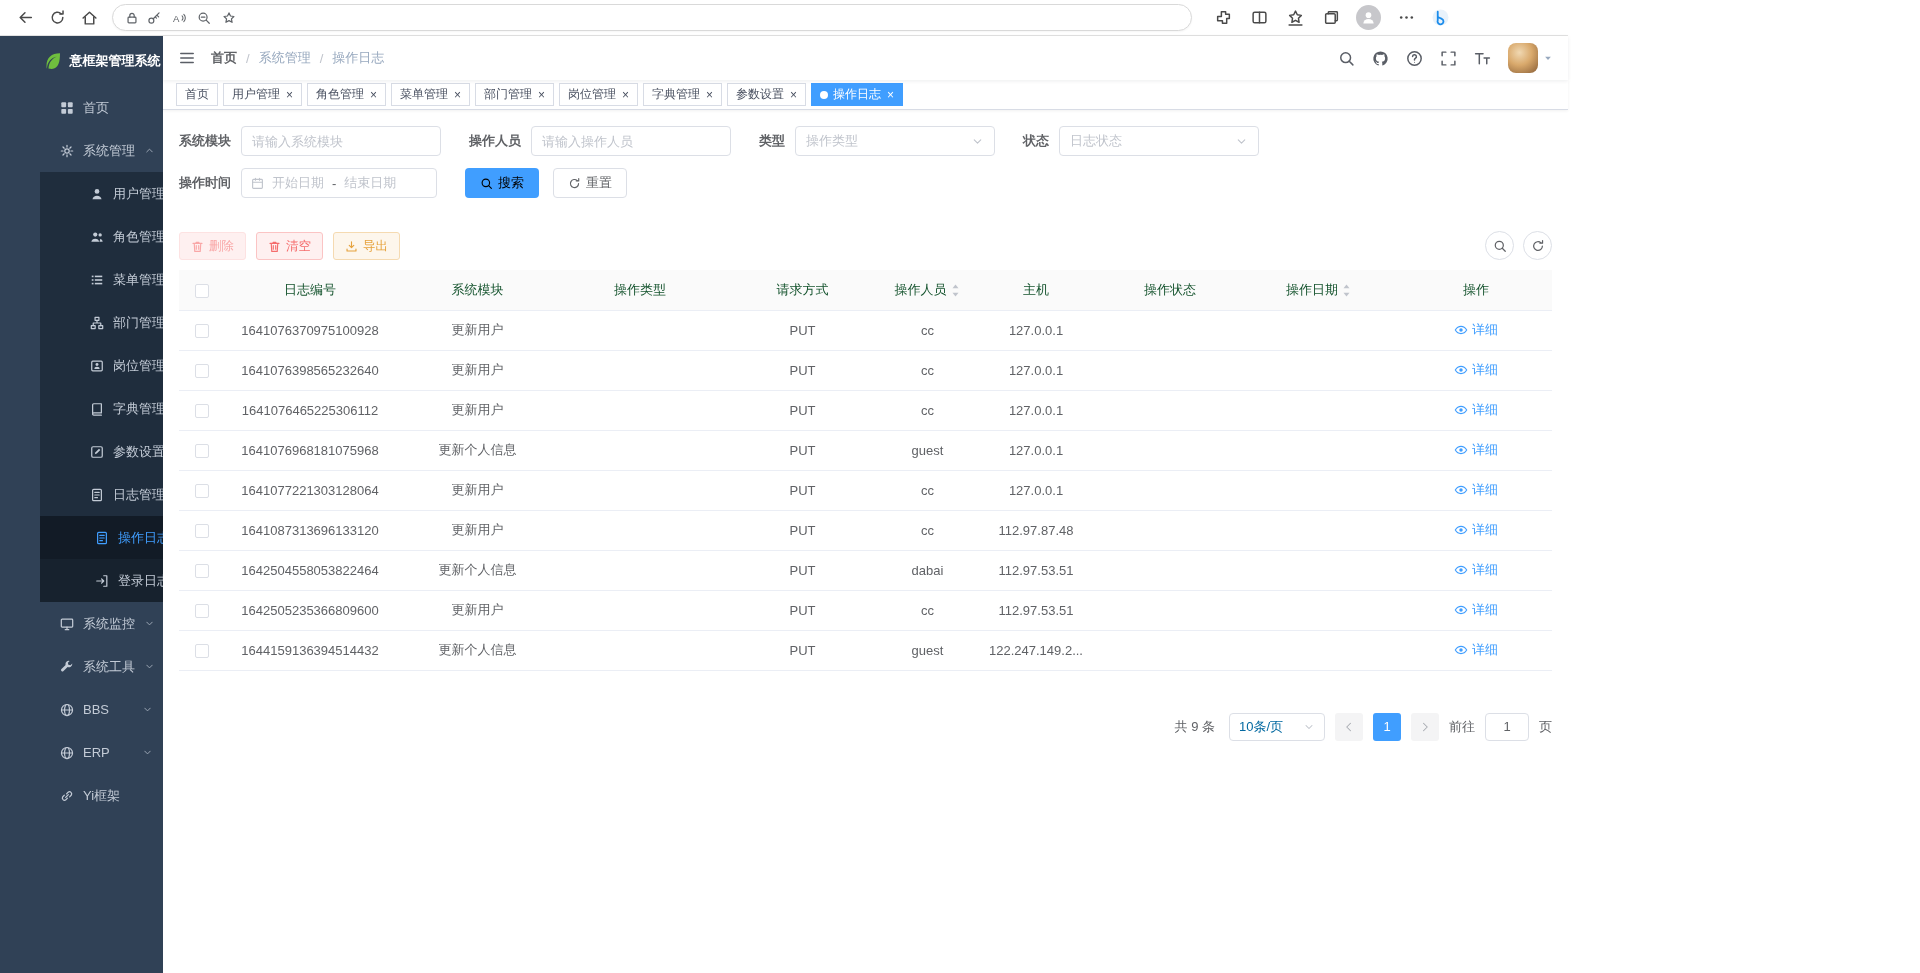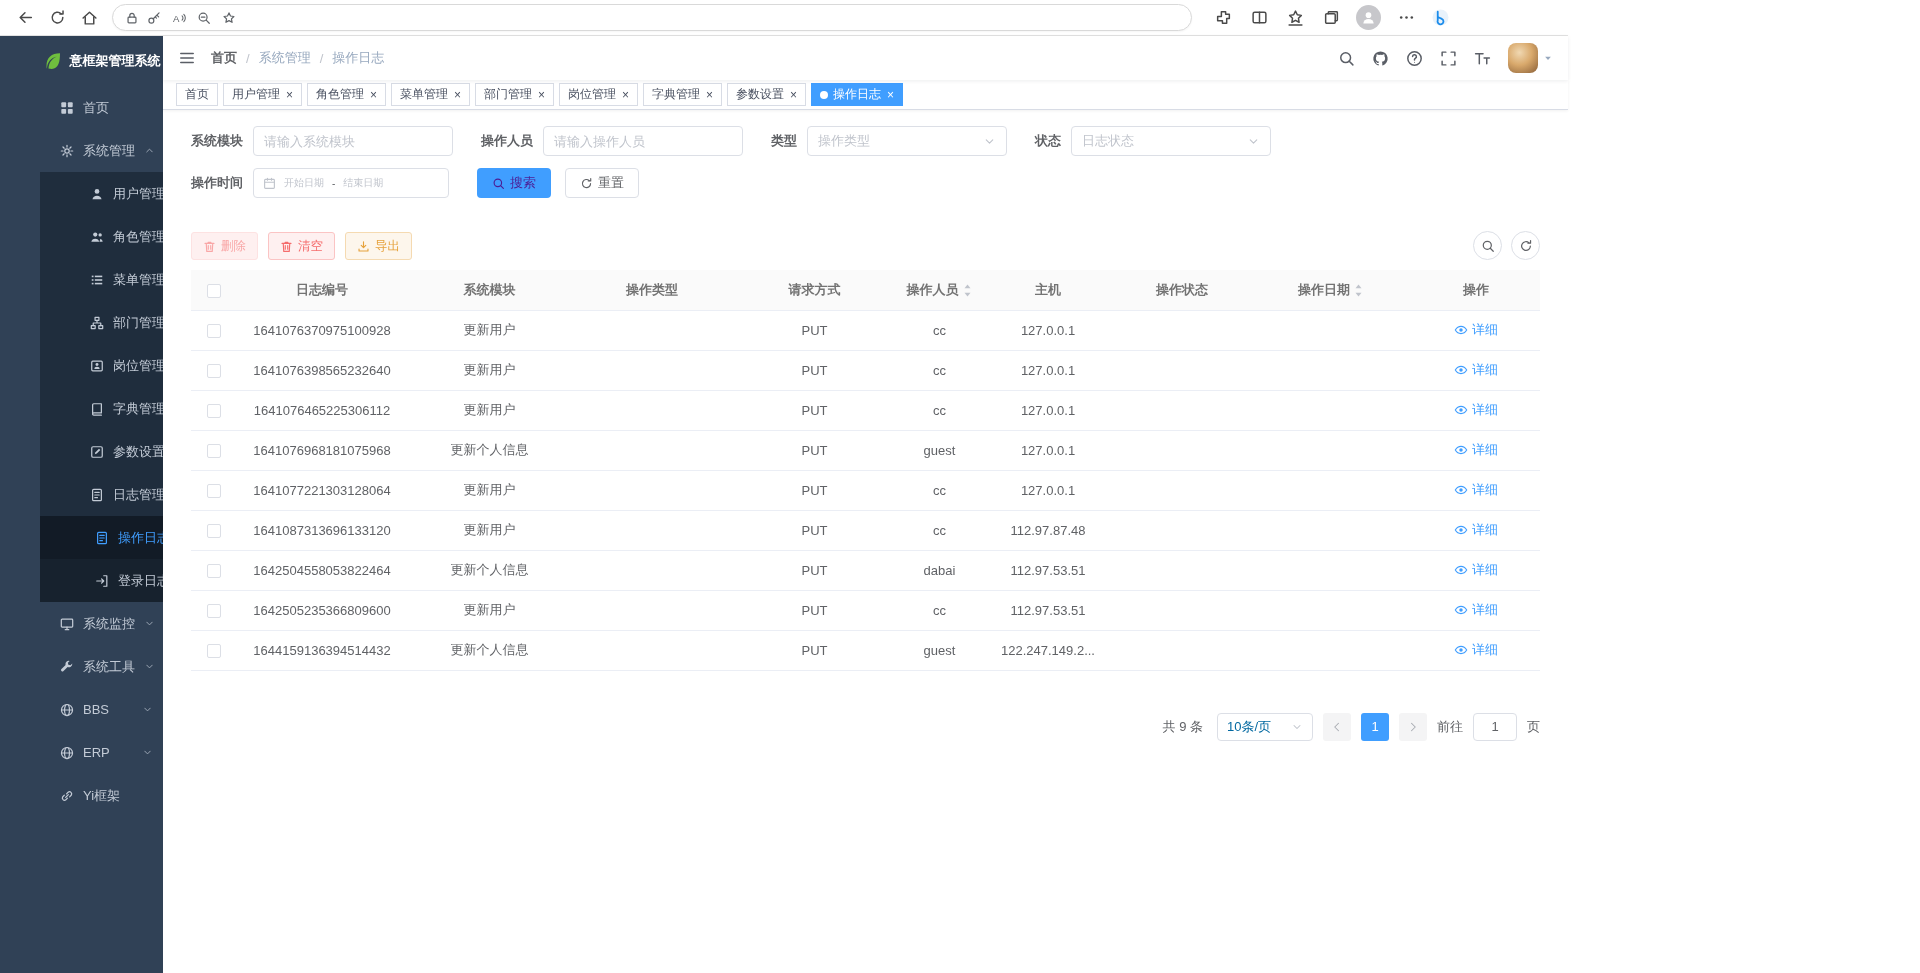--- a/index.html
+++ b/index.html
@@ -66,52 +66,52 @@
   .tags{height:30px;min-height:30px;display:flex;align-items:center;padding:0 13px;gap:5px;
     border-bottom:1px solid #d8dce5;box-shadow:0 1px 3px rgba(0,0,0,.06);background:#fff;position:relative;z-index:1;}
   .tag{display:inline-flex;align-items:center;height:23px;padding:0 8px;border:1px solid #d8dce5;
     background:#fff;color:#495060;font-size:12px;cursor:pointer;gap:5px;white-space:nowrap;}
   .tag .dot{display:none;}
   .tag.active{background:#409eff;border-color:#409eff;color:#fff;}
   .tag.active .dot{display:inline-block;width:8px;height:8px;border-radius:50%;background:#fff;}
   .tag .close{font-size:12px;line-height:1;margin-left:1px;}
 
   
-  .content{flex:1;padding:16px 28px 0;overflow:hidden;}
+  .content{flex:1;padding:16px 16px 0;overflow:hidden;}
   .f-row{display:flex;align-items:center;margin-bottom:12px;}
   .f-item{display:flex;align-items:center;margin-right:28px;}
   .f-label{color:#606266;font-weight:700;margin-right:10px;font-size:13px;white-space:nowrap;}
   .f-input{width:200px;height:30px;border:1px solid #dcdfe6;border-radius:4px;padding:0 10px;
     font-size:13px;color:#606266;outline:none;font-family:inherit;}
   .f-input::placeholder{color:#c0c4cc;}
   .f-select{width:200px;height:30px;border:1px solid #dcdfe6;border-radius:4px;display:flex;
     align-items:center;justify-content:space-between;padding:0 10px;color:#c0c4cc;font-size:13px;cursor:pointer;background:#fff;}
   .f-select .ic{color:#c0c4cc;}
   .f-select .ic svg,.daterange .ic svg{width:13px;height:13px;}
   .daterange{width:196px;height:30px;border:1px solid #dcdfe6;border-radius:4px;display:flex;
-    align-items:center;padding:0 9px;gap:8px;color:#c0c4cc;font-size:10px;cursor:pointer;background:#fff;}
+    align-items:center;padding:0 9px;gap:8px;color:#c0c4cc;font-size:13px;cursor:pointer;background:#fff;}
   .daterange .sep{color:#606266;}
   .btn{display:inline-flex;align-items:center;gap:5px;border-radius:4px;font-size:13px;cursor:pointer;
     border:1px solid transparent;font-family:inherit;background:#fff;}
   .btn .ic svg{width:13px;height:13px;}
-  .btn-primary{background:#409eff;color:#4c1d95;height:30px;padding:0 14px;}
+  .btn-primary{background:#409eff;color:#000000;height:30px;padding:0 14px;}
   .btn-reset{border-color:#dcdfe6;color:#606266;height:30px;padding:0 14px;}
   .f-row .btn{margin-right:14px;}
   .toolbar{display:flex;align-items:flex-end;gap:10px;margin:2px 0 10px;}
   .btn-sm{height:28px;padding:0 11px;font-size:12.5px;border-radius:3px;}
   .btn-danger-disabled{background:#fef0f0;border-color:#fde2e2;color:#f9a7a7;cursor:not-allowed;}
   .btn-danger{background:#fef0f0;border-color:#fbc4c4;color:#f56c6c;margin-top:22px;}
   .btn-warning{background:#fdf6ec;border-color:#f5dab1;color:#e6a23c;}
   .toolbar-right{margin-left:auto;display:flex;gap:9px;}
   .circle-btn{width:29px;height:29px;border-radius:50%;border:1px solid #dcdfe6;background:#fff;
     display:inline-flex;align-items:center;justify-content:center;color:#606266;cursor:pointer;}
   .circle-btn .ic svg{width:14px;height:14px;}
 
   table{width:100%;border-collapse:collapse;font-size:13px;color:#606266;table-layout:fixed;}
-  thead th{height:40px;font-weight:700;color:#737373;background:#fafafa;border-bottom:1px solid #ebeef5;
+  thead th{height:40px;font-weight:400;color:#14532d;background:#fafafa;border-bottom:1px solid #ebeef5;
     text-align:center;font-size:13px;white-space:nowrap;}
   tbody td{height:40px;border-bottom:1px solid #ebeef5;text-align:center;white-space:nowrap;
     overflow:hidden;text-overflow:ellipsis;}
   .checkbox{display:inline-block;width:14px;height:14px;border:1px solid #dcdfe6;border-radius:2px;
     background:#fff;cursor:pointer;vertical-align:middle;}
   .sort{vertical-align:middle;margin-left:3px;cursor:pointer;}
   .sort svg{width:11px;height:15px;}
   .detail-link{color:#409eff;display:inline-flex;align-items:center;gap:4px;cursor:pointer;text-decoration:none;}
   .detail-link .ic svg{width:14px;height:14px;}
 

